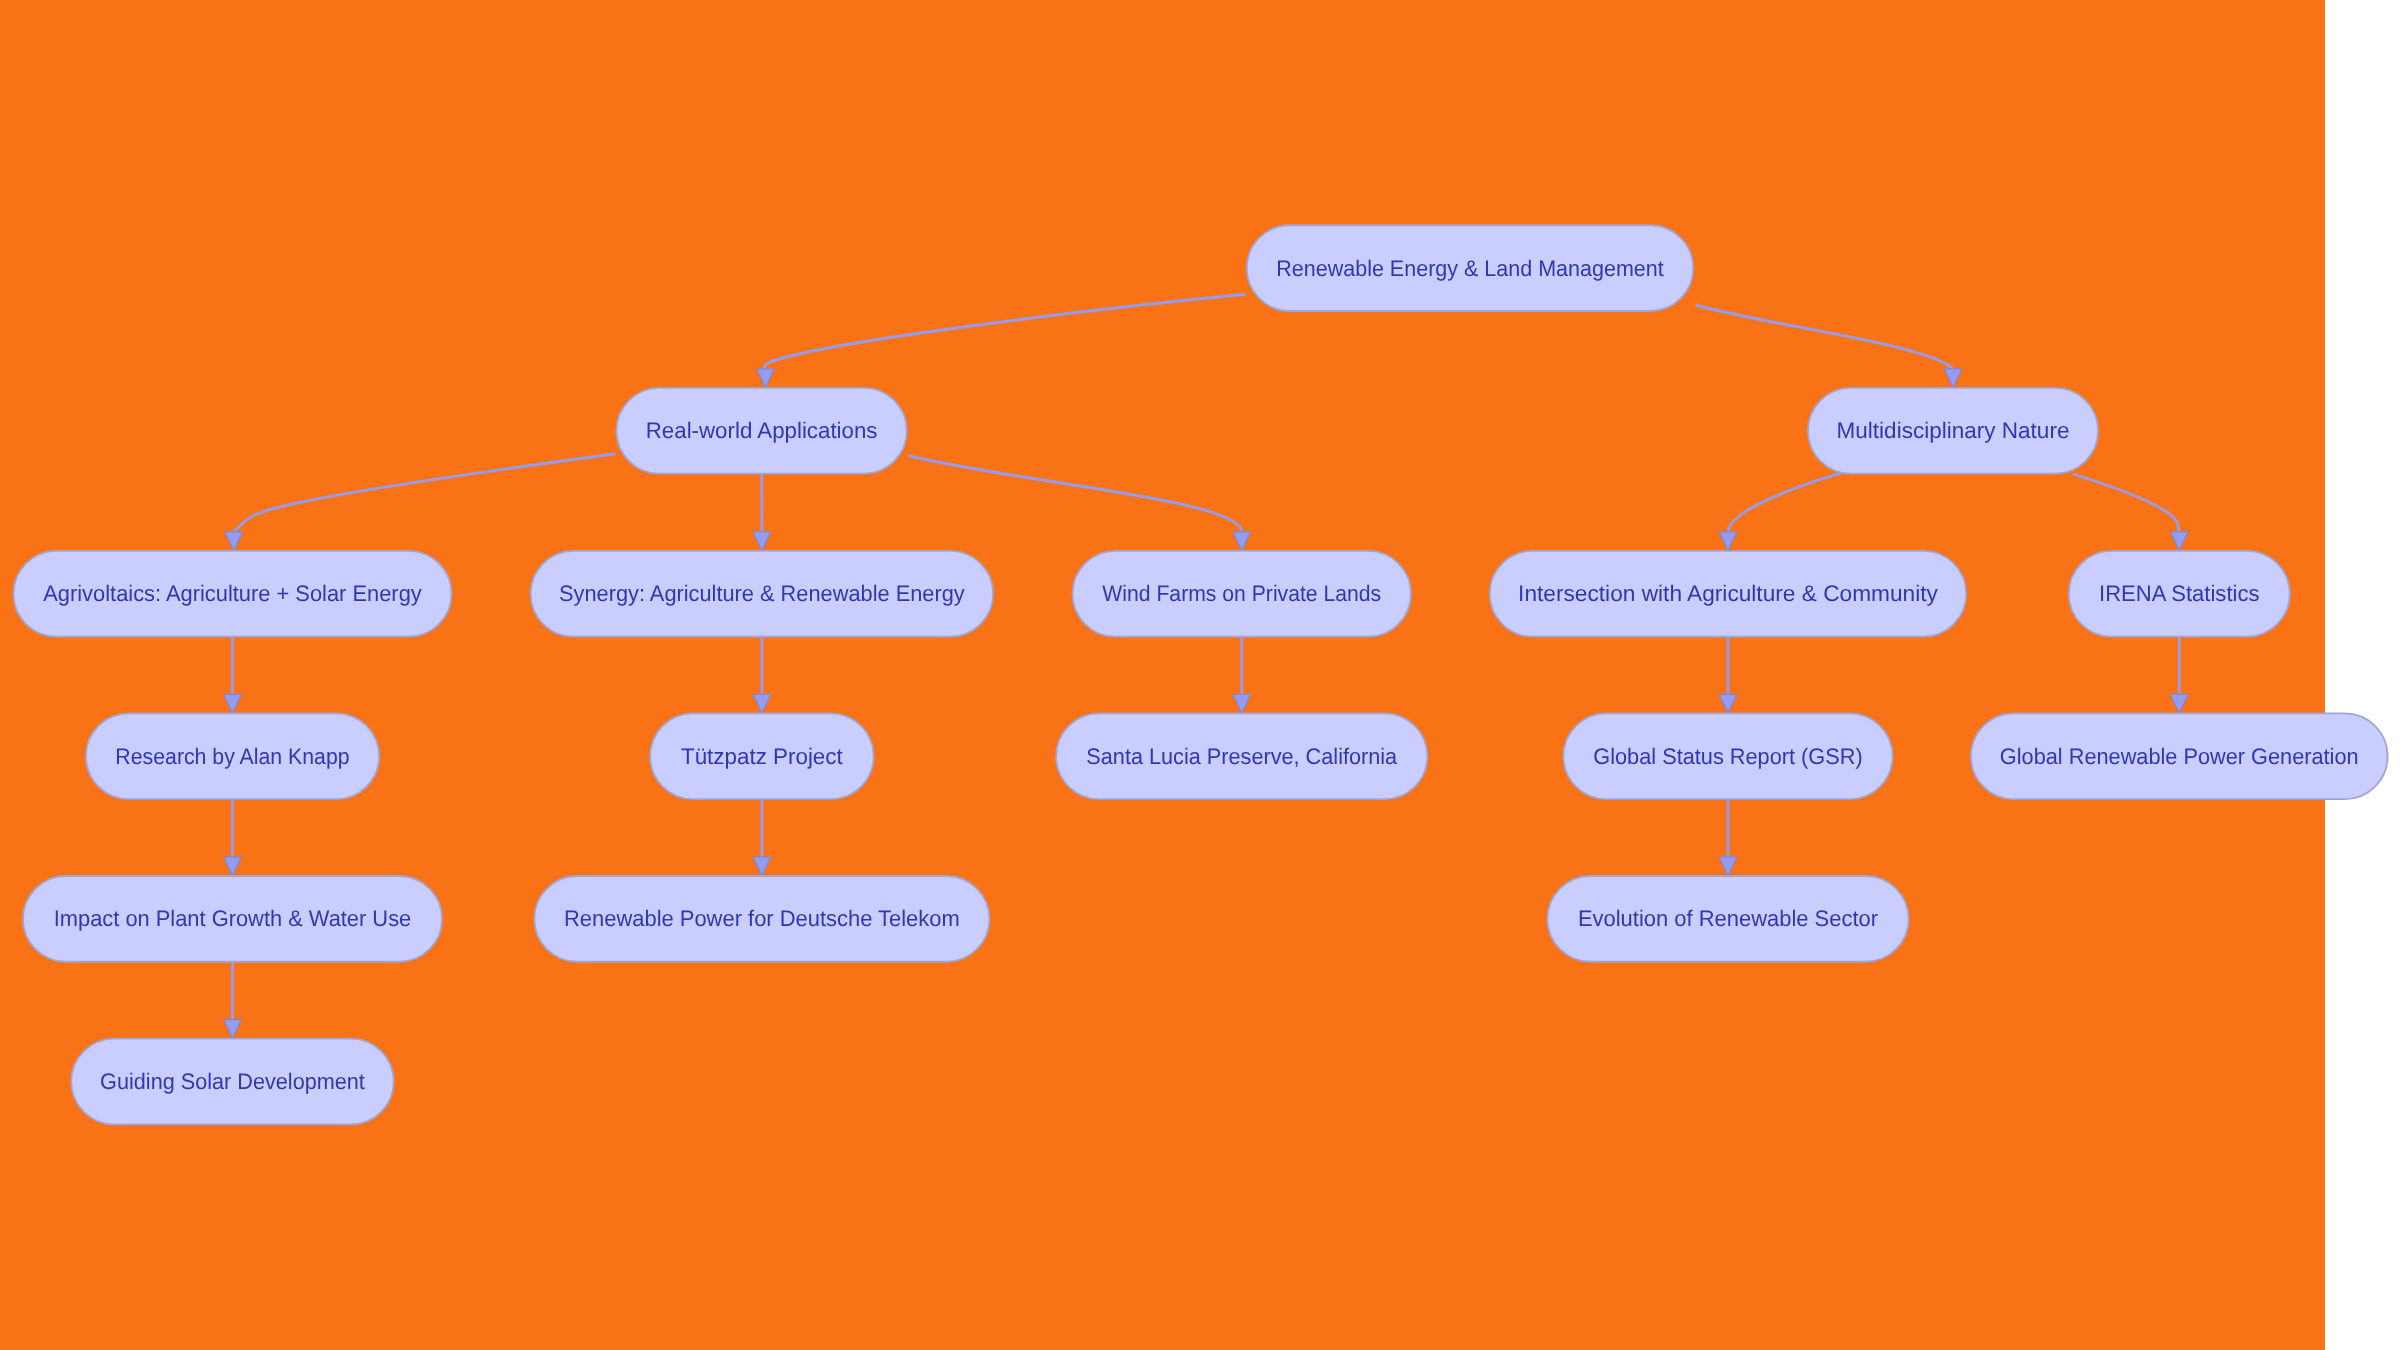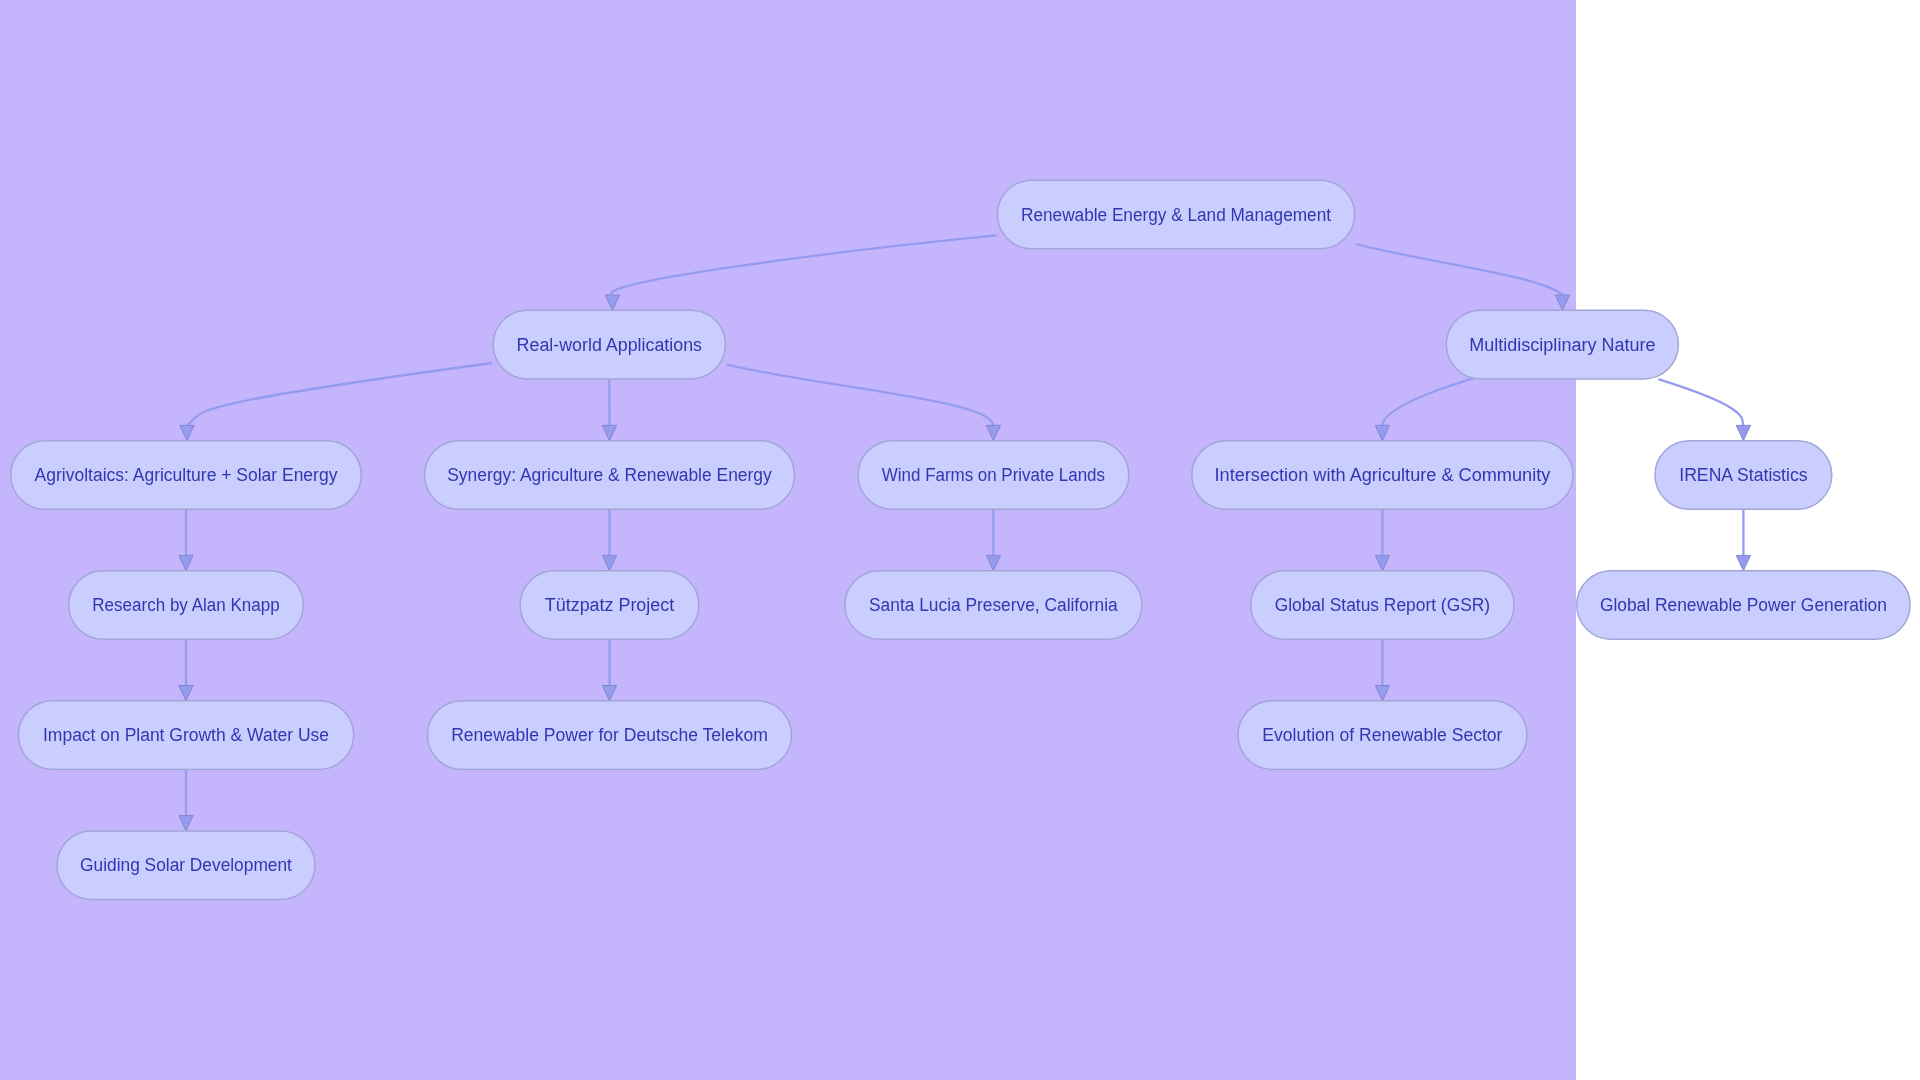--- a/index.html
+++ b/index.html
@@ -1,19 +1,19 @@
 <!DOCTYPE html>
 <html><head>
 <meta charset="utf-8">
 <title>Flowchart</title>
 <style>
   html,body{margin:0;padding:0;background:#ffffff;}
   body{width:1920px;height:1080px;overflow:hidden;
        font-family:"Liberation Sans",sans-serif;}
-  #diagram{position:relative;width:1576px;height:1080px;background:#c4b5fd;}
+  #diagram{position:relative;width:1860px;height:1080px;background:#f97316;}
   svg#flow{position:absolute;left:0;top:0;width:1920px;height:1080px;display:block;
            shape-rendering:geometricPrecision;}
   .node-shape{fill:#c9ceff;stroke:#a1a5d6;stroke-width:1.45;}
   .node-label{fill:#3137b0;filter:opacity(1);font-family:"Liberation Sans",sans-serif;font-size:18px;
               text-anchor:middle;}
   .edge-path{fill:none;stroke:#959cf0;stroke-width:2.3;stroke-linecap:butt;}
   .arrow-head{fill:#959cf0;stroke:#8287cc;stroke-width:1;stroke-linejoin:miter;}
 </style>
 </head>
 <body>

